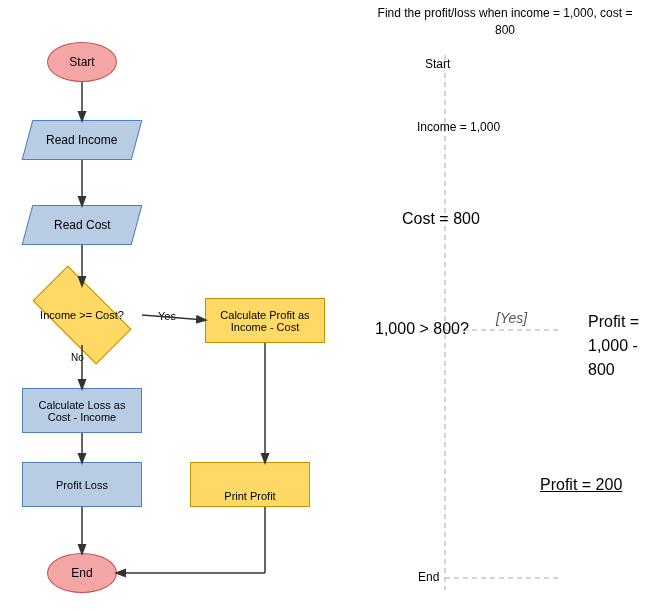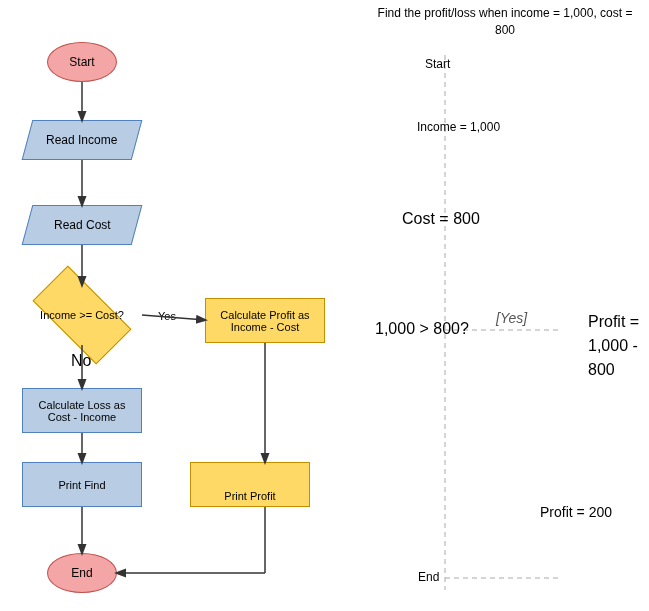--- a/index.html
+++ b/index.html
@@ -127,34 +127,34 @@
 
 <div class="shape rectangle" style="left:205px; top:298px;">
   <span>Calculate Profit as Income - Cost</span>
 </div>
 
 <div class="shape rectangle-blue" style="left:22px; top:388px;">
   <span>Calculate Loss as Cost - Income</span>
 </div>
 
 <div class="shape rectangle-blue" style="left:22px; top:462px;">
-  <span>Print Find</span>
+  <span>Profit Loss</span>
 </div>
 
 <div class="shape rectangle" style="left:190px; top:462px;align-items:flex-end;">
   <span>Print Profit</span>
 </div>
 
 <div class="shape oval" style="left:47px; top:553px;">
   <span>End</span>
 </div>
 
 <div style="position:absolute; left:158px; top:310px; font-size:11px;">Yes</div>
 
-<div style="position:absolute; left:28px; top:352px; font-size:16px;padding-left:43px;">No</div>
+<div style="position:absolute; left:28px; top:352px; font-size:10px;padding-left:43px;">No</div>
 
 <svg class="arrows-svg">
 
   <line x1="82" y1="82" x2="82" y2="120" stroke="#333" stroke-width="1.5" marker-end="url(#arrow)"></line>
 
   <line x1="82" y1="160" x2="82" y2="205" stroke="#333" stroke-width="1.5" marker-end="url(#arrow)"></line>
 
   <line x1="82" y1="245" x2="82" y2="285" stroke="#333" stroke-width="1.5" marker-end="url(#arrow)"></line>
 
   <line x1="142" y1="315" x2="205" y2="320" stroke="#333" stroke-width="1.5" marker-end="url(#arrow)"></line>
@@ -192,19 +192,19 @@
 <div style="position:absolute; left:398px; top:120px; font-size:12px;margin-left:19px;">Income = 1,000</div>
 
 <div style="position:absolute; left:402px; top:210px; font-size:16px;">Cost = 800</div>
 
 <div style="position:absolute; left:375px; top:320px; font-size:16px;">1,000 &gt; 800?</div>
 
 <div style="position:absolute; left:496px; top:310px; font-size:14px; color:#555;font-style:italic;">[Yes]</div>
 
 <div style="position:absolute; left:540px; top:310px; font-size:16px; text-align:left; line-height:1.5;margin-left:48px;">Profit =<br>1,000 - 800</div>
 
-<div style="position:absolute; left:540px; top:504px; font-size:14px;">Profit = 200</div>
+<div style="position:absolute; left:540px; top:476px; font-size:16px;text-decoration:underline;">Profit = 200</div>
 
 <div style="position:absolute; left:418px; top:570px; font-size:12px;">End</div>
 
 <svg style="position:absolute; left:360px; top:0; width:289px; height:611px; pointer-events:none;">
   <line x1="85" y1="578" x2="200" y2="578" stroke="#aaa" stroke-width="1" stroke-dasharray="5,4"></line>
 </svg>
 
 </body></html>

